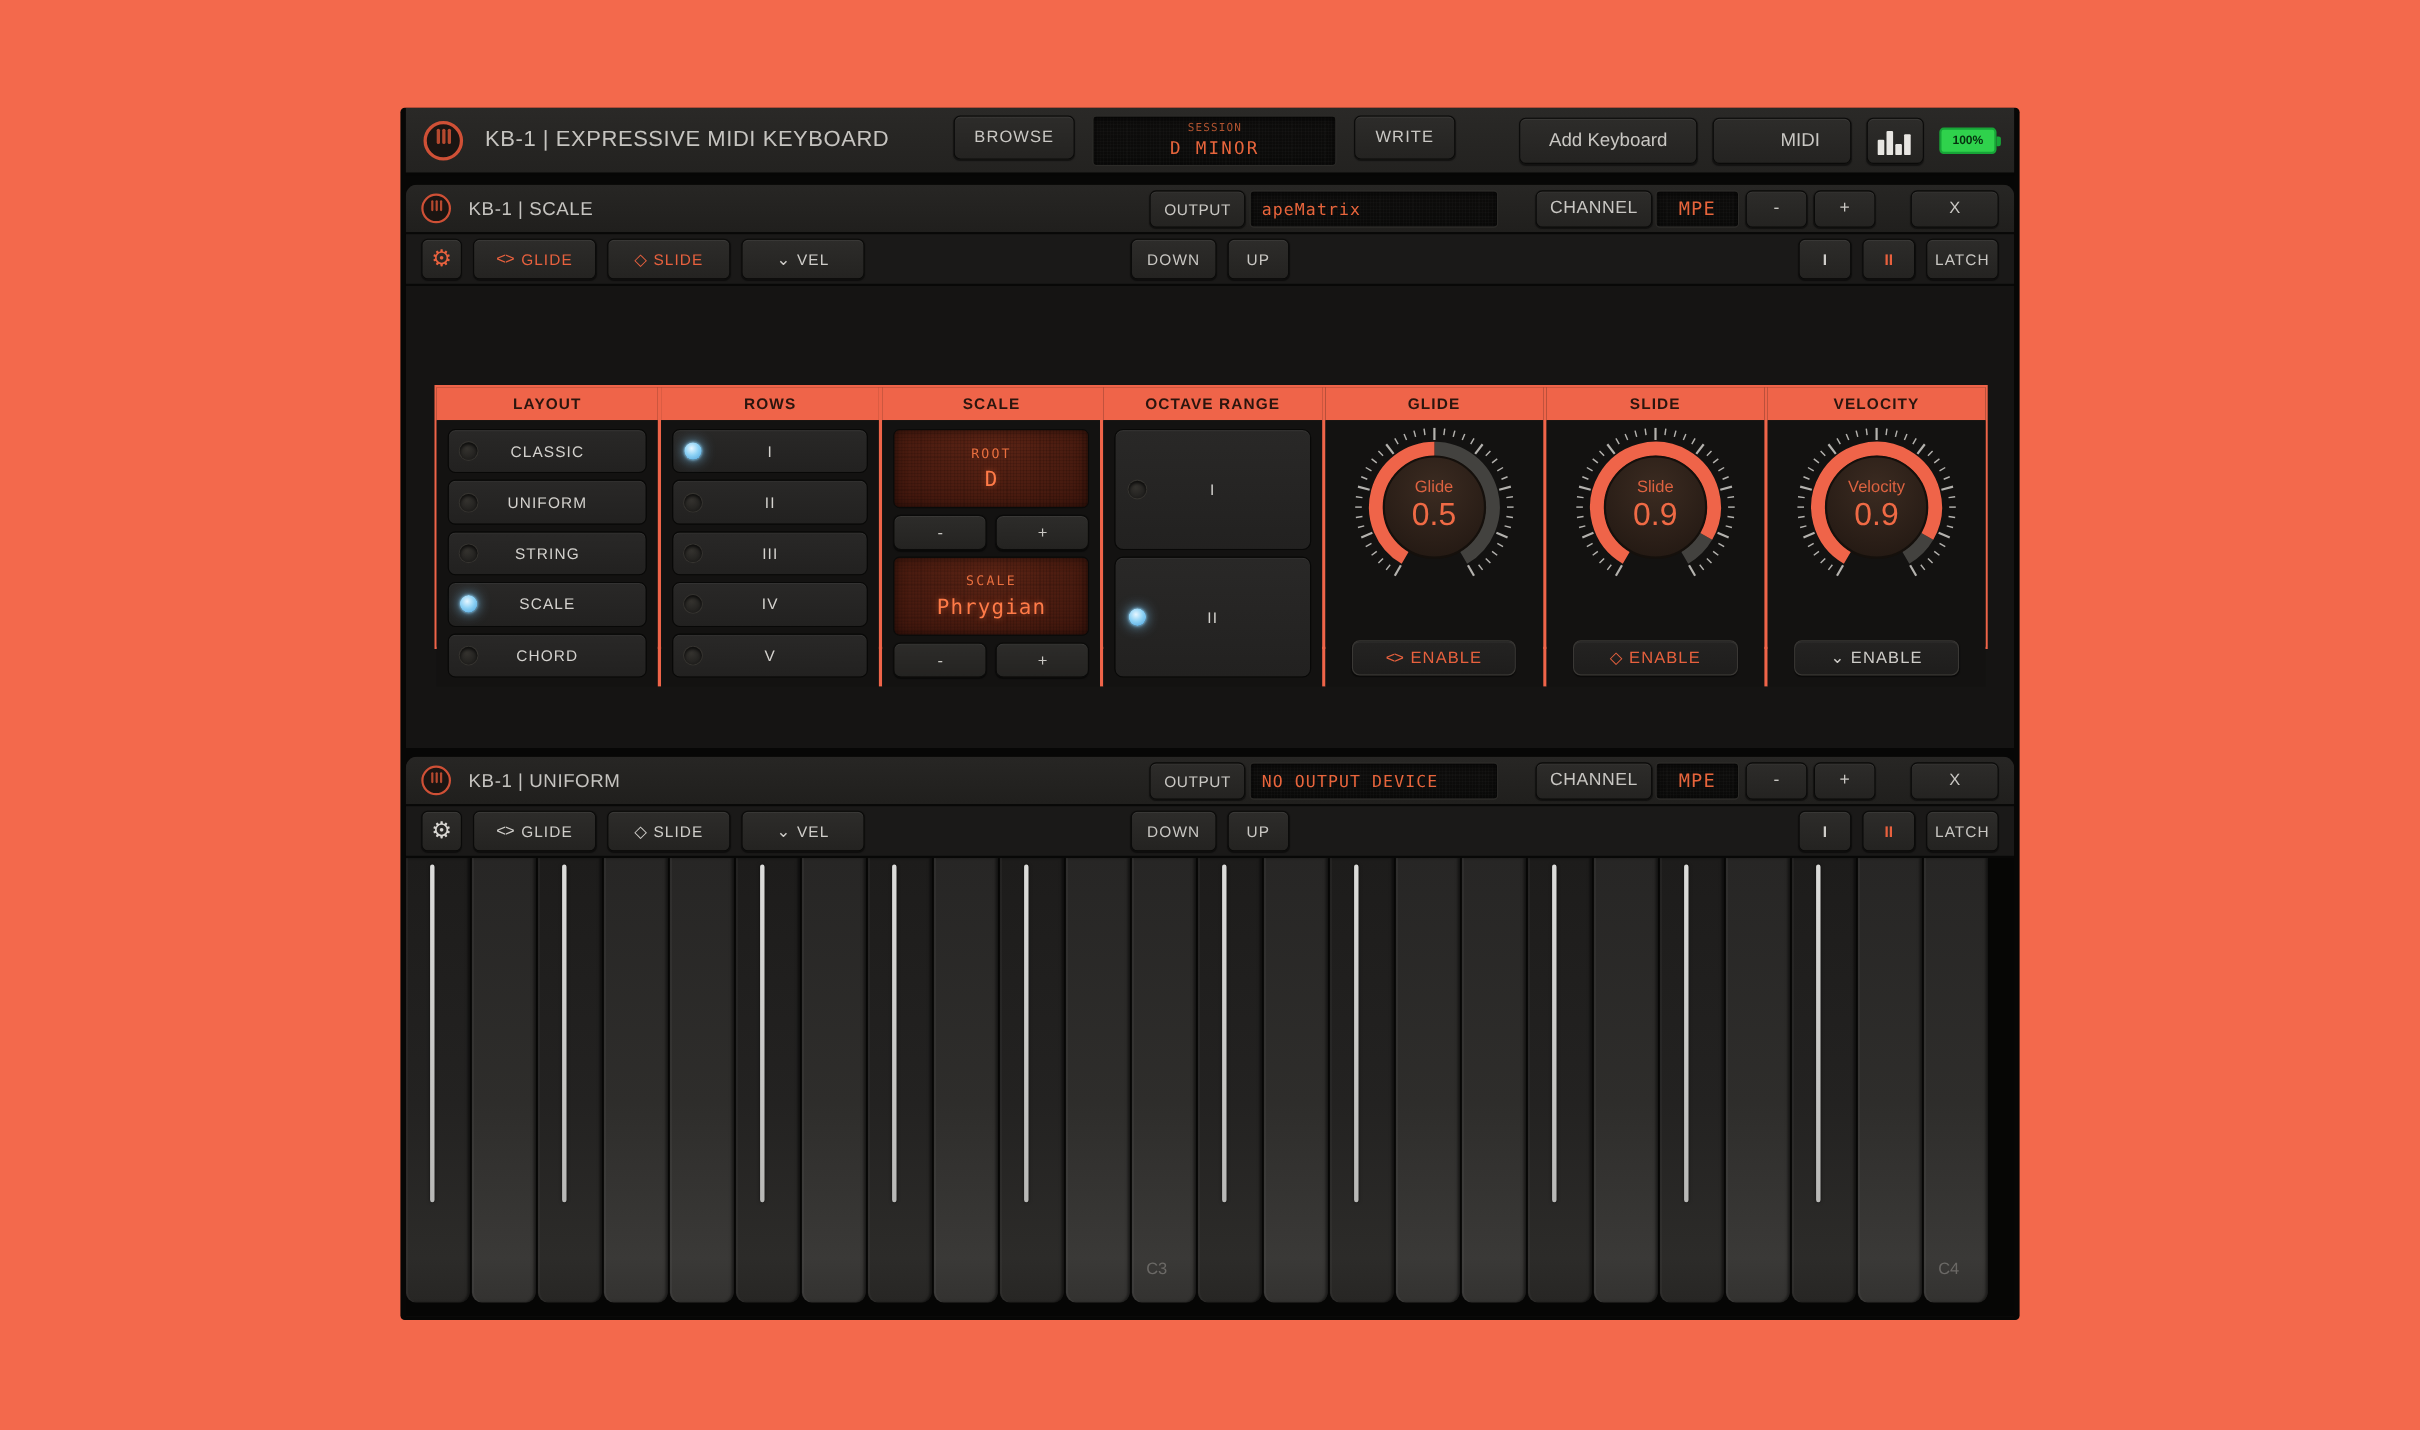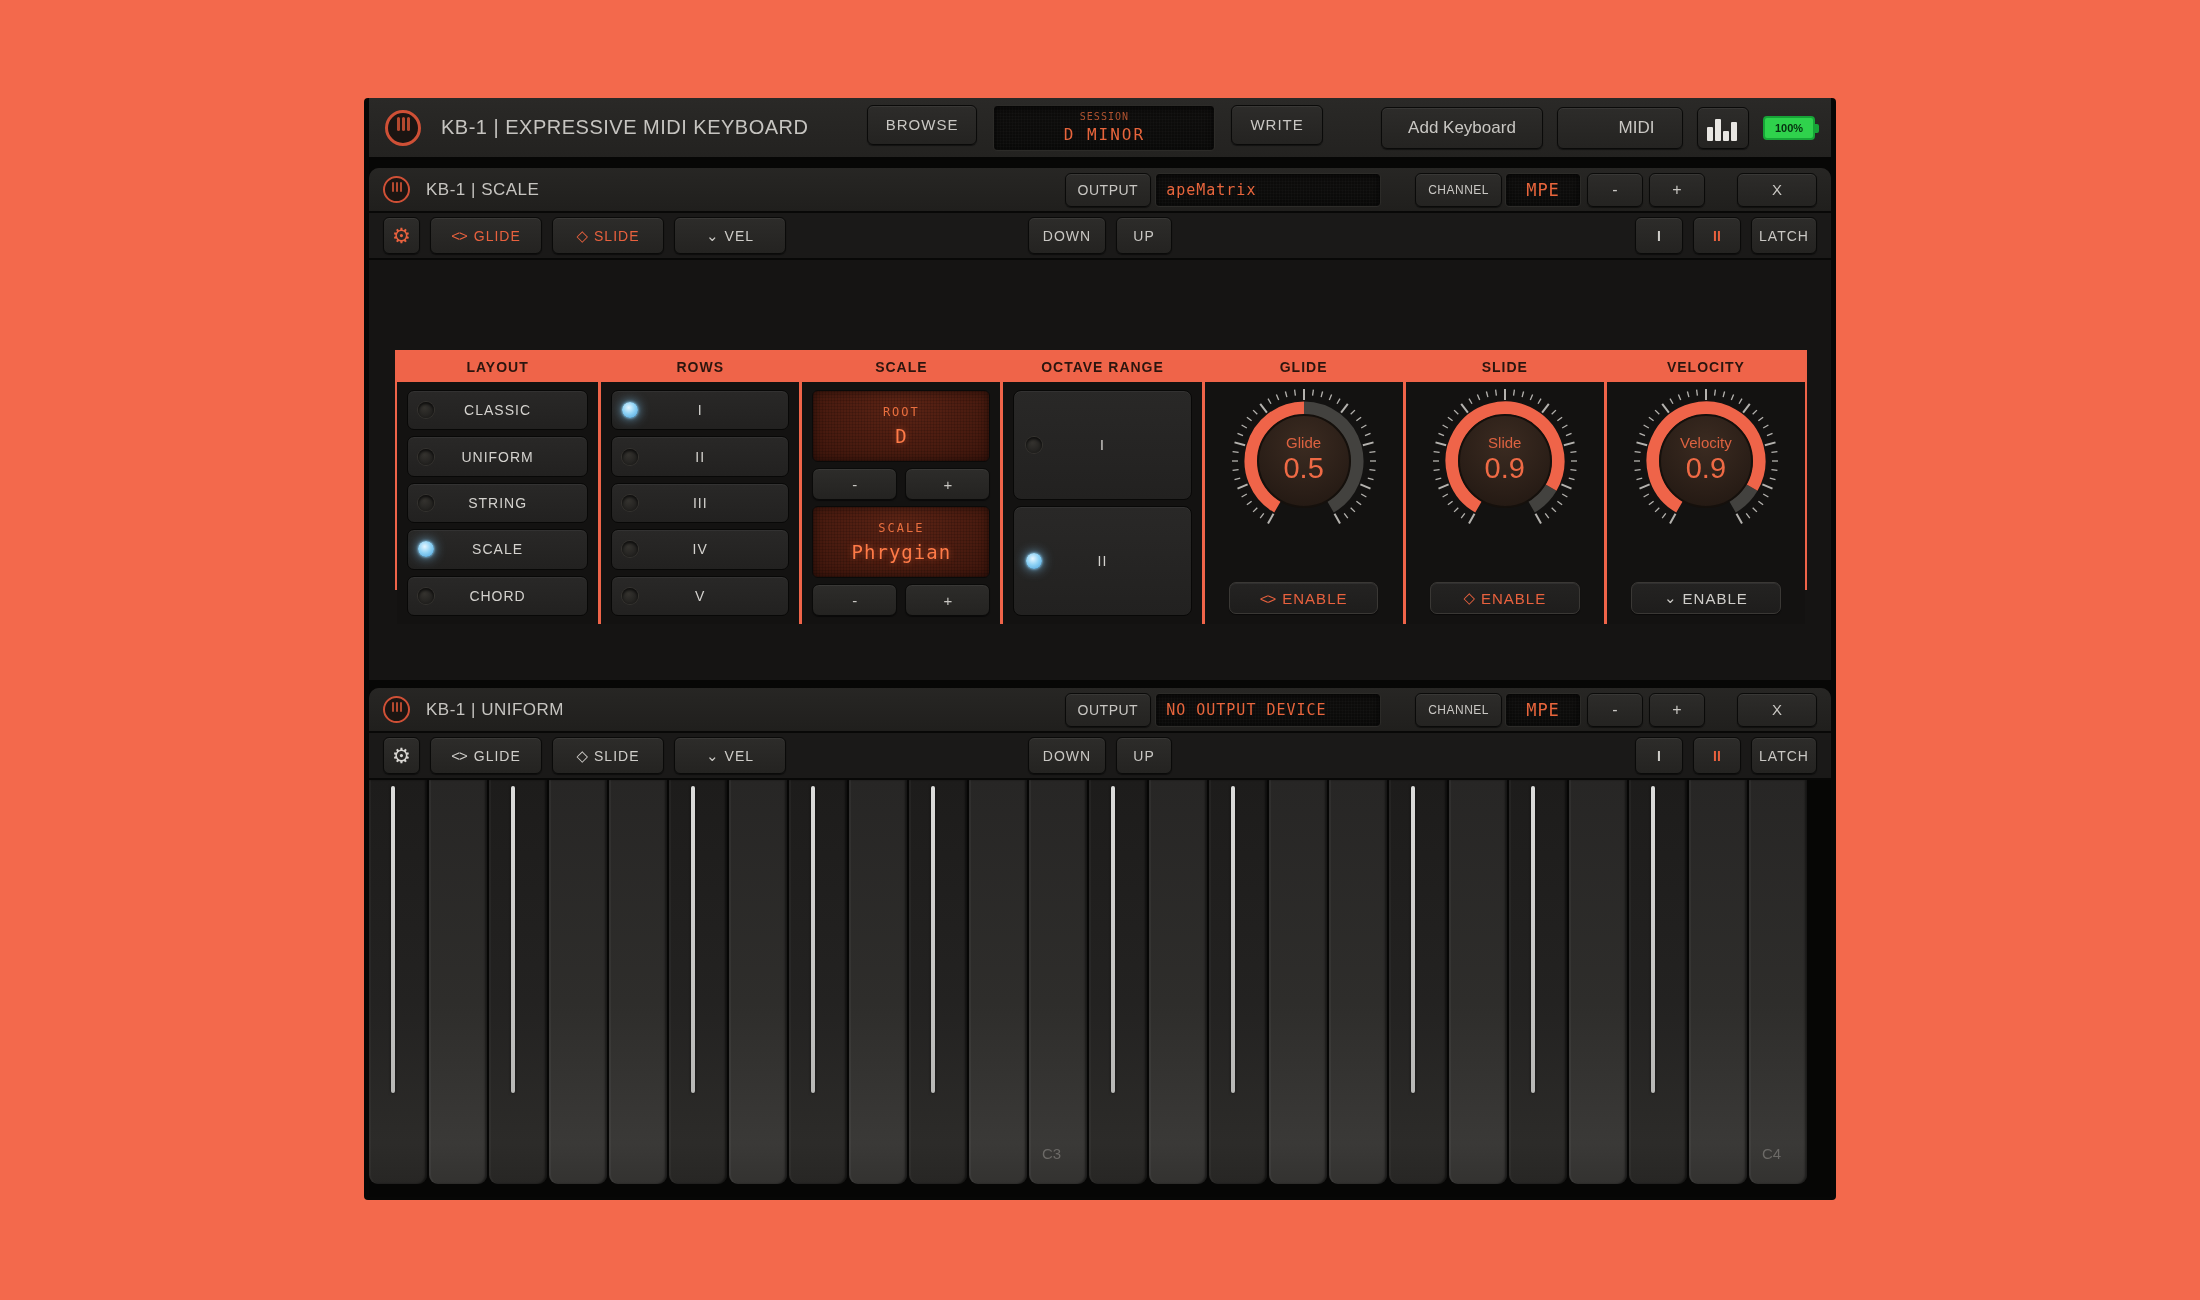--- a/index.html
+++ b/index.html
@@ -86,21 +86,21 @@
   }
   .mod-logo { width:27px; height:27px; border-width:2px; }
   .mod-logo i { width:2px; height:10px; margin-top:-6px; }
   .mod-title { font-size:17px; color:#c6c4c0; letter-spacing:.5px; margin-left:16px; }
   .mod-right { display:flex; align-items:center; margin-left:auto; }
   .output-btn { height:34px; padding:0 12px; font-size:14px; letter-spacing:.5px; }
   .output-display {
     width:226px; height:34px; margin-left:4px;
     display:flex; align-items:center; padding:0 10px; font-size:15px; letter-spacing:1px;
   }
-  .channel-btn { height:34px; padding:0 12px; font-size:12px; margin-left:34px; letter-spacing:.5px; }
+  .channel-btn { height:34px; padding:0 12px; font-size:16px; margin-left:34px; letter-spacing:.5px; }
   .mpe-display {
     width:76px; height:34px; margin-left:3px; font-size:17px; letter-spacing:1px;
     display:flex; align-items:center; justify-content:center;
   }
   .step-btn { height:34px; width:56px; font-size:16px; margin-left:6px; }
   .close-btn { height:34px; width:80px; font-size:15px; margin-left:32px; }
   
   .toolbar {
     height:47px; background:#1a1918; border-bottom:2px solid #080807;
     display:flex; align-items:center; padding:0 14px; gap:10px;

